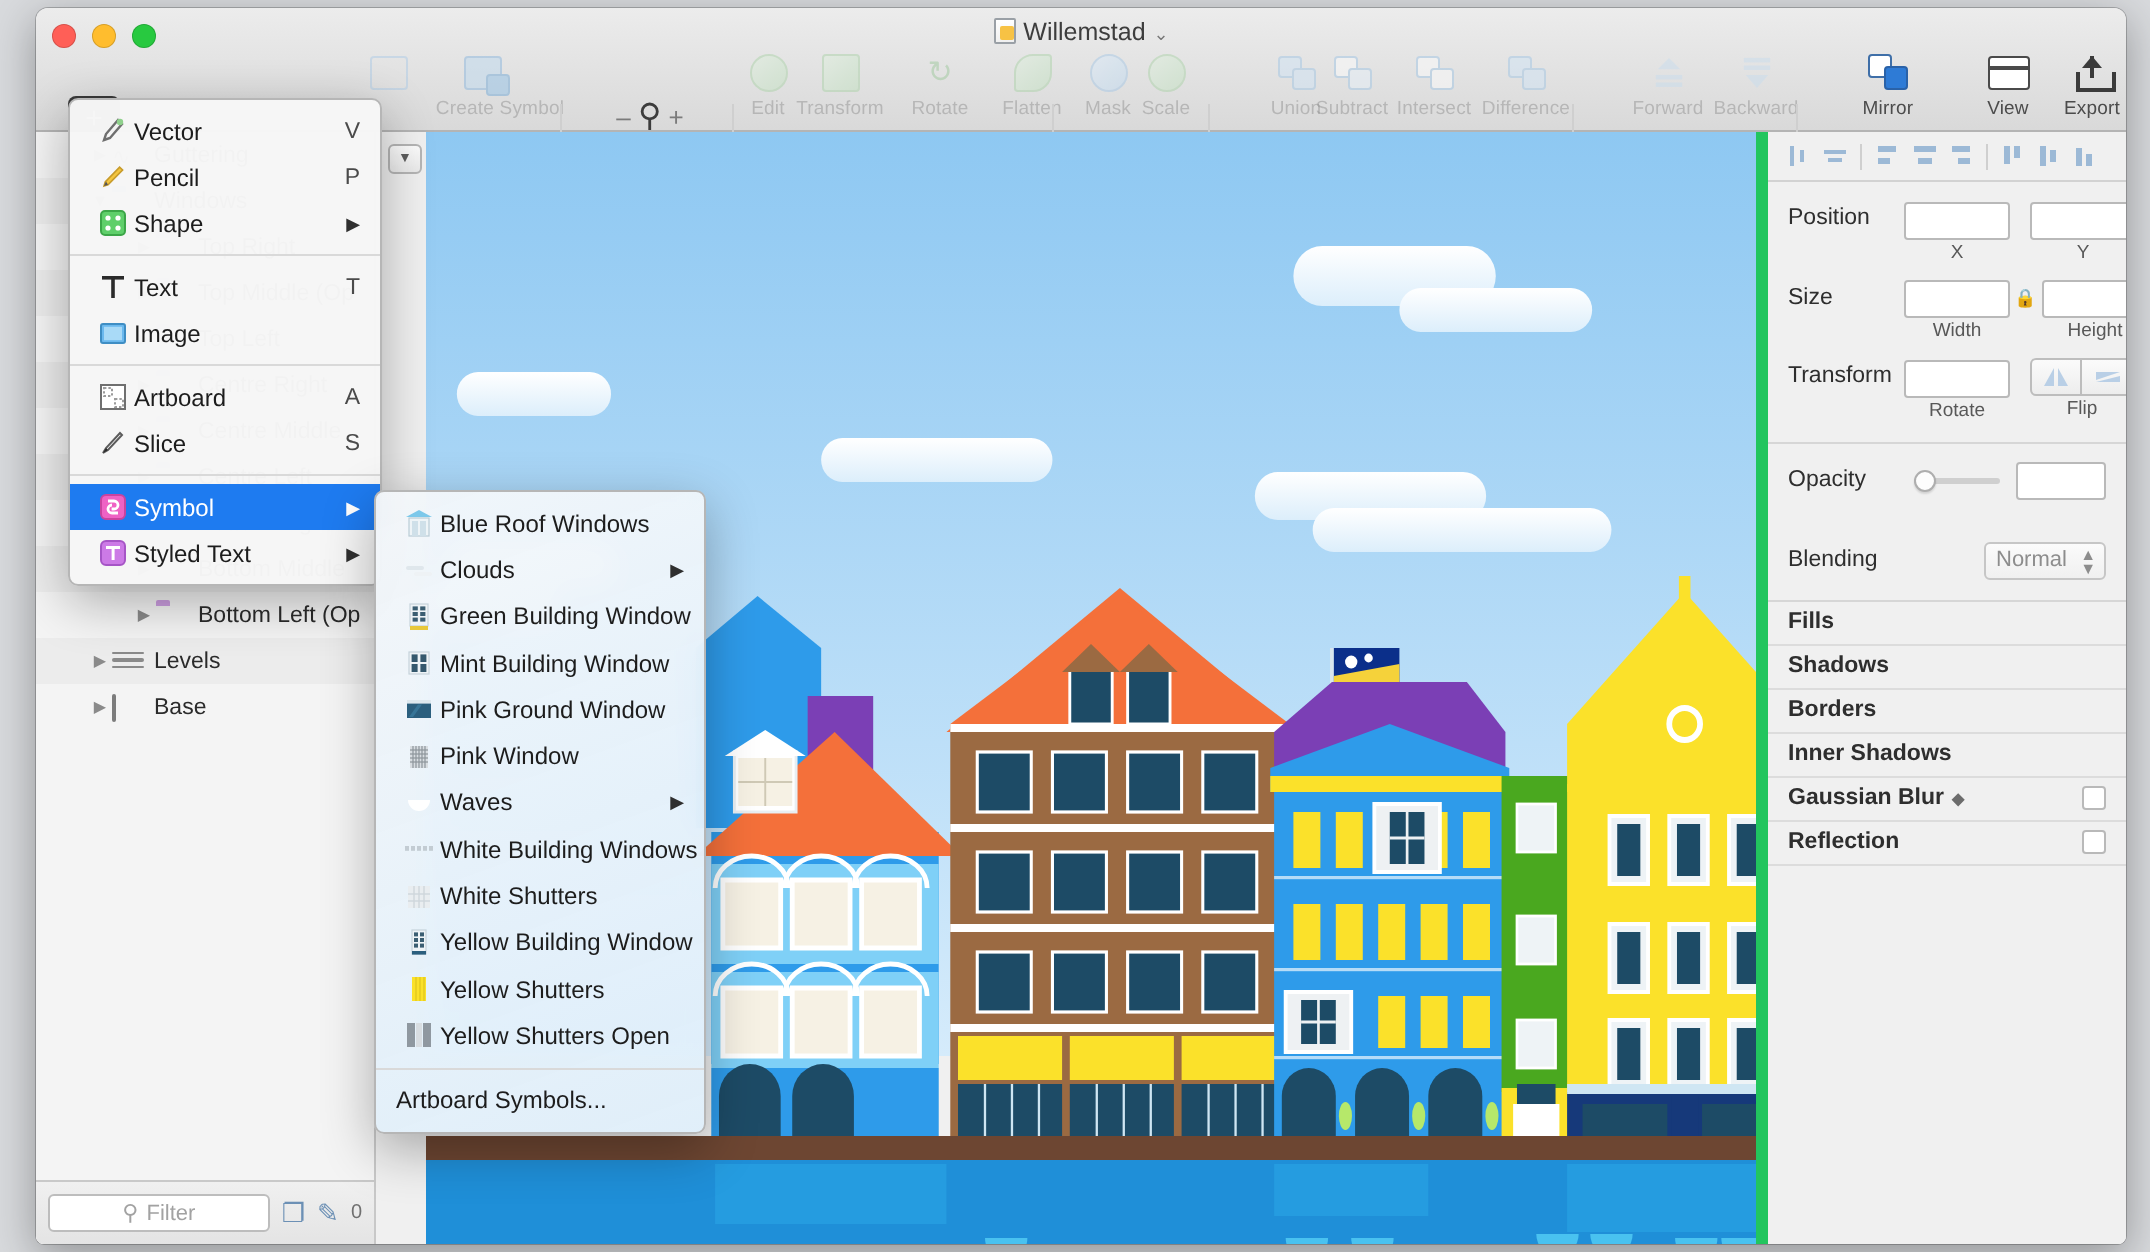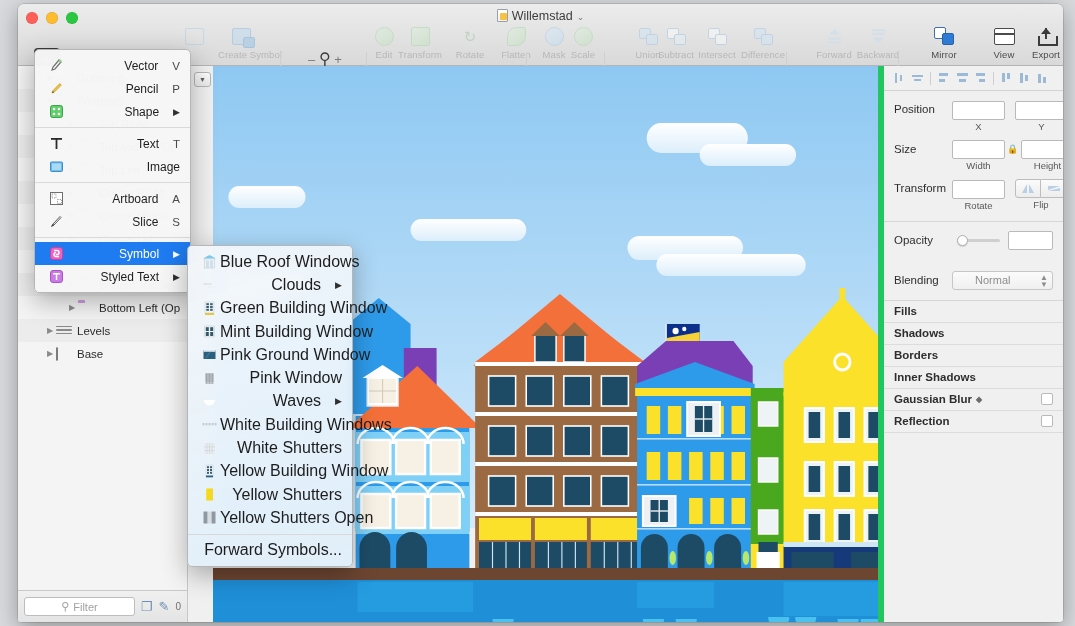--- a/index.html
+++ b/index.html
@@ -177,56 +177,56 @@
   .flipbtn:last-child{border-radius:0 3px 3px 0;border-left:none}
 
   .opacityrow{display:flex;align-items:center;margin-bottom:21px;}
   .slider{position:relative;width:80px;height:19px;margin-left:5px;}
   .slider .track{position:absolute;left:0;top:8px;width:100%;height:3px;background:#cfcfcf;border-radius:2px;}
   .slider .knob{position:absolute;left:0;top:4.5px;width:11px;height:11px;border-radius:50%;background:#fdfdfd;border:1px solid #aeaeae;box-shadow:0 1px 1px rgba(0,0,0,.12);}
   .opfield{width:45px;height:19px;background:#fff;border:1px solid #b9b9b9;border-radius:2px;margin-left:8px;}
   .blendrow{display:flex;align-items:center;}
   .select{
     width:108px;height:19px;background:linear-gradient(#fbfbfb,#f0f0f0);border:1px solid #c6c6c6;border-radius:3px;
-    font-size:11px;color:#8d8d8d;padding:0 22px;line-height:17px;position:relative;
+    font-size:11px;color:#8d8d8d;padding:0 5px;line-height:17px;position:relative;margin-left:40px;
   }
   .select .stepper{position:absolute;right:4px;top:2px;font-size:8px;color:#8d8d8d;line-height:7px;}
 
   .acc{
     height:22px; border-bottom:1px solid #dcdcdc; display:flex; align-items:center;
     padding:0 10px; font-size:11.5px; color:#2e2e2e; font-weight:bold;
     background:#f0f0f0;
   }
   .acc .mini{font-size:8px;color:#6c6c6c;margin-left:4px;}
   .acc .cb{margin-left:auto;width:12px;height:12px;background:#fff;border:1px solid #b9b9b9;border-radius:2px;}
 
   
   .menu{
     position:absolute; background:rgba(246,246,246,.985);
     border:.5px solid #b6b6b6; border-radius:5px;
     box-shadow:0 8px 26px rgba(0,0,0,.30); z-index:40;
     padding:4px 0; font-size:12px; color:#1d1d1d;
   }
-  .mi{height:23px; display:flex; align-items:center; padding:0 10px 0 10px; white-space:nowrap;text-align:right;}
+  .mi{height:23px; display:flex; align-items:center; padding:0 10px 0 10px; white-space:nowrap;}
   .mi .mic{width:22px;flex:0 0 22px;display:flex;align-items:center;justify-content:center;}
   .mi .mtxt{flex:1;}
   .mi .mkey{margin-left:14px;color:#4a4a4a;font-size:11.5px;}
   .mi .marrow{margin-left:14px;font-size:9px;color:#2f2f2f;}
   .mi.sel{background:#1e7bf0;color:#fff;}
   .mi.sel .marrow{color:#fff}
   .msep{height:1px;background:#d9d9d9;margin:4px 0;}
 
   .menu1{left:16px; top:45px; width:157px;}
   .menu2{left:169px; top:241px; width:166px;}
   .menu2{
     background:linear-gradient(160deg, rgba(244,247,250,.94), rgba(222,238,250,.90));
     backdrop-filter:blur(6px);
   }
   .menu2 .mi{height:23.3px;}
-  .menu2 .mi .mtxt{font-size:16px}
+  .menu2 .mi .mtxt{font-size:12px}
 </style>
 </head>
 <body>
 
 <div id="app">
  <div class="window">
 
   <div class="titlebar">
     <div class="traffic">
       <span class="tl r"></span>
@@ -1128,18 +1128,18 @@
             <svg width="15" height="15" viewBox="0 0 15 15">
               <rect x="1.5" y="1.5" width="4" height="12" fill="#8f98a0"></rect>
               <rect x="9.5" y="1.5" width="4" height="12" fill="#8f98a0"></rect>
               <rect x="6" y="1.5" width="3" height="12" fill="#d8dde1"></rect>
             </svg>
           </span>
           <span class="mtxt">Yellow Shutters Open</span>
         </div>
         <div class="msep"></div>
         <div class="mi">
-          <span class="mtxt" style="padding-left:0">Forward Symbols...</span>
+          <span class="mtxt" style="padding-left:0">Artboard Symbols...</span>
         </div>
       </div>
 
  </div>
 </div>
 
 </body></html>

